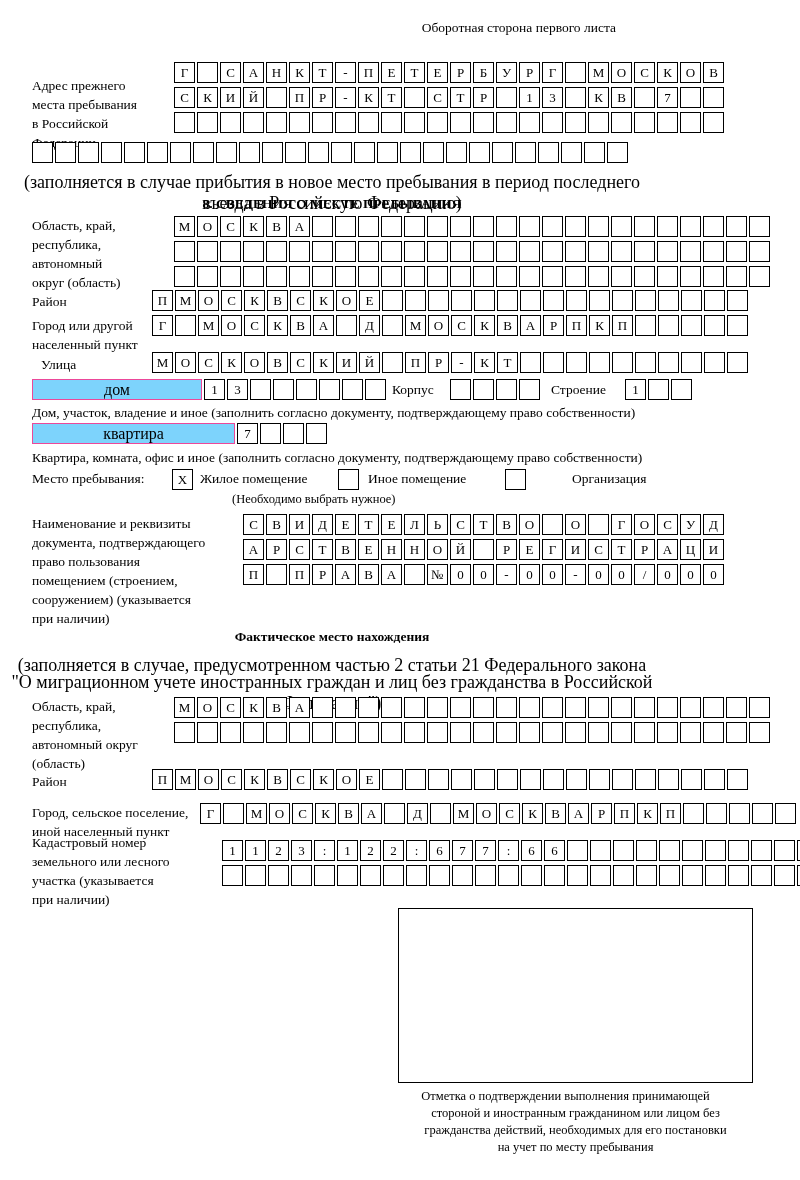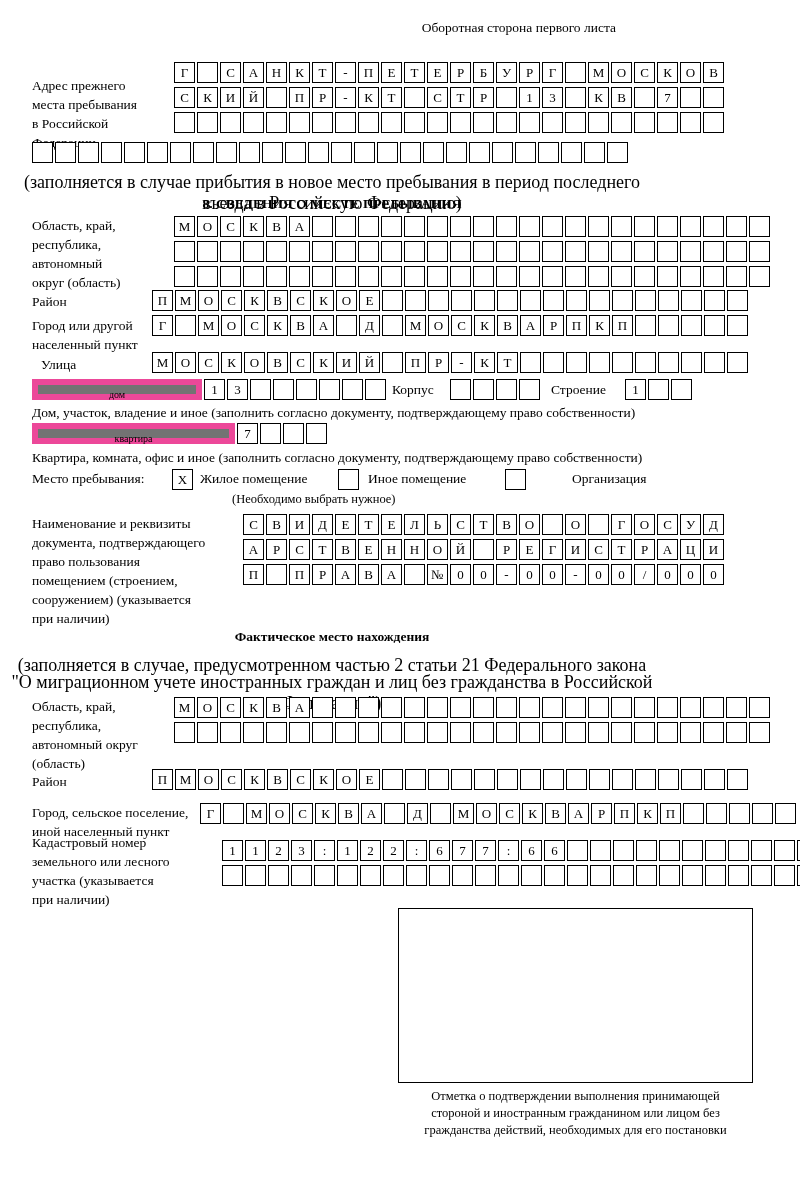--- a/index.html
+++ b/index.html
@@ -56,27 +56,27 @@
     font-size: 18px;
   }
   .sect-title {
     position: absolute;
     width: 100%;
     text-align: center;
     font-size: 13.5px;
     font-weight: bold;
   }
   .wide-lbl-box {
-    border: 6px solid #ec4899;
+    border: 1px solid #ec4899;
     box-sizing: border-box;
     height: 21px;
-    font-size: 10px;
+    font-size: 16px;
     line-height: 19px;
     text-align: center;
-    background: #737373;
+    background: #7dd3fc;
   }
   .inline-text {
     position: absolute;
     font-size: 13.5px;
     line-height: 21px;
   }
   .bold-center {
     position: absolute;
     width: 100%;
     text-align: center;
@@ -701,17 +701,18 @@
       <div class="bx"></div>
       <div class="bx"></div>
       <div class="bx"></div>
       <div class="bx"></div>
       <div class="bx"></div>
       <div class="bx"></div>
       <div class="bx"></div>
     </div>
 
   <div class="stamp-box" style="left:398px; top:908px; width:355px; height:175px;"></div>
-  <div class="stamp-cap" style="left:398px; top:1088px; width:355px;">Отметка о подтверждении выполнения принимающей</div>
+  <div class="stamp-cap" style="left:388px; top:1088px; width:355px;">Отметка о подтверждении выполнения принимающей</div>
   <div class="stamp-cap" style="left:398px; top:1122px; width:355px;">гражданства действий, необходимых для его постановки</div>
   <div class="stamp-cap" style="left:398px; top:1105px; width:355px;">стороной и иностранным гражданином или лицом без</div>
+  <div class="stamp-cap" style="left:398px; top:1139px; width:355px;">на учет по месту пребывания</div>
 
 </div>
 
 </body></html>

